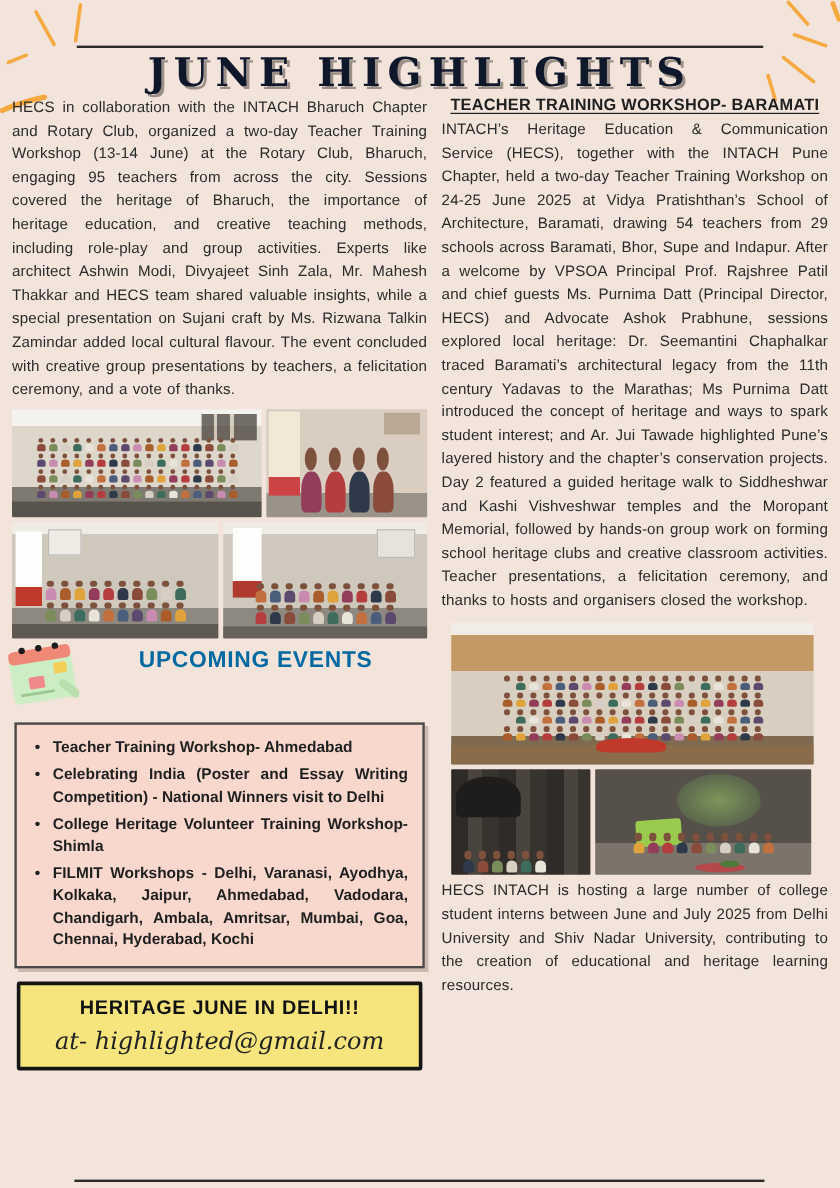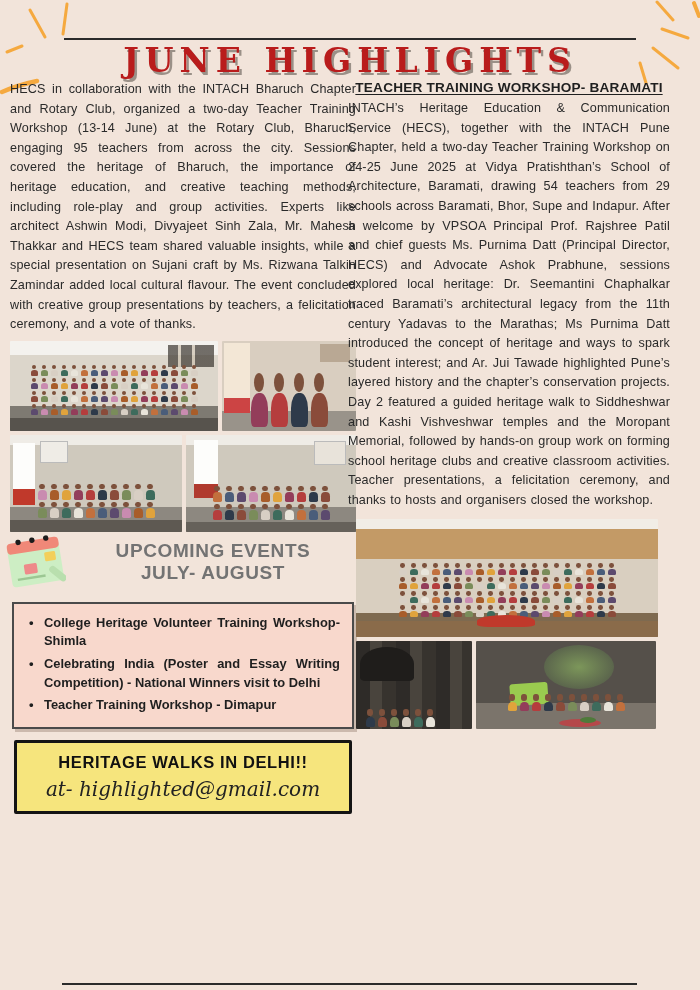--- a/index.html
+++ b/index.html
@@ -2,28 +2,28 @@
 <html><head>
 <meta charset="utf-8">
 <style>
   html,body{margin:0;padding:0;}
   .page{position:relative;width:700px;height:990px;background:#f2e4da;overflow:hidden;
         font-family:"Liberation Sans",sans-serif;color:#1f1f1f;}
   
   .header-rule{position:absolute;top:38px;left:64px;width:572px;border-top:2px solid #2b2b2b;}
   .page-title{position:absolute;top:41px;left:0;width:100%;margin:0;text-align:center;
         font-family:"DejaVu Serif",serif;font-weight:bold;font-size:33px;letter-spacing:6px;
-        color:#b91c1c;text-shadow:2.5px 2.5px 0 #9a9087;}
+        color:#0f172a;text-shadow:2.5px 2.5px 0 #9a9087;}
   .burst{position:absolute;}
   .burst-tl{top:0;left:0;}
   .burst-tr{top:0;right:0;}
   
   .col{position:absolute;top:80px;}
   .col-left{left:10px;width:346px;}
-  .col-right{left:348px;width:322px;}
+  .col-right{left:368px;width:322px;}
   .section-heading{margin:0 0 4px;font-size:13.6px;font-weight:bold;text-align:center;
         letter-spacing:.2px;text-decoration:underline;text-underline-offset:2px;}
   .body-text{margin:0;font-size:12.6px;line-height:19.6px;text-align:justify;
         letter-spacing:.15px;word-spacing:.6px;color:#2a2a2a;}
   
   .collage{margin-top:6px;}
   .collage-row{display:flex;gap:4px;margin-bottom:4px;}
   .photo{position:relative;overflow:hidden;border-radius:1px;background:#ded8ce;}
   .crowd{position:absolute;left:0;right:0;display:flex;flex-direction:column;gap:2px;
         align-items:center;justify-content:flex-end;}
@@ -40,21 +40,21 @@
   .p-speaker,.p-stage{background:linear-gradient(#efece6 0 10px,#cfc9bd 10px 74%,#8d8880 74%);}
   .p-bigroup{background:linear-gradient(#f1ede6 0 10px,#c39a66 10px 34%,#d9cfc0 34% 80%,#7e6a50 80%);}
   .p-temple{background:repeating-linear-gradient(90deg,#2e2b28 0 14px,#49443d 14px 26px,#37332e 26px 40px);}
   .p-stage2{background:linear-gradient(#55504a 0 70%,#7b746b 70%);}
   .glow{position:absolute;top:4px;left:38%;width:70px;height:44px;border-radius:50%;
         background:radial-gradient(#86a85e,#5d6b4d 70%,transparent 75%);opacity:.8;}
   
   .upcoming-header{position:relative;margin-top:8px;height:56px;}
   .calendar-wrap{position:absolute;left:-6px;top:-10px;}
   .upcoming-title{position:absolute;left:60px;right:0;text-align:center;
-        font-weight:900;font-size:19px;line-height:22px;letter-spacing:.6px;color:#737373;}
+        font-weight:900;font-size:19px;line-height:22px;letter-spacing:.6px;color:#0369a1;}
   .pink-box{margin:6px 2px 0;background:#f8d8cc;border:2px solid #4a4a4a;
         box-shadow:3px 3px 0 #cbb9ad;padding:10px 12px 8px 30px;}
   .pink-box ul{margin:0;padding:0;}
   .pink-box li{list-style:none;position:relative;font-weight:bold;font-size:12.9px;
         line-height:18.6px;text-align:justify;margin-bottom:4px;}
   .pink-box li::before{content:"\2022";position:absolute;left:-15px;font-size:13px;}
   
   .yellow-box{margin:11px 4px 0;background:#f6e57d;border:3px solid #141414;border-radius:2px;
         padding:8px 6px 6px;text-align:center;}
   .yb-line{font-weight:900;font-size:16.5px;line-height:22px;letter-spacing:.6px;color:#111;}
@@ -268,34 +268,34 @@
             <circle cx="45" cy="9" r="2.7" fill="#1c1c1c"></circle>
             <rect x="41" y="23" width="11" height="9" rx="1.5" fill="#f3cf5a"></rect>
             <rect x="19" y="32" width="13" height="10" rx="1.5" fill="#ee8a8a"></rect>
             <path d="M11 46 h28" stroke="#9cc793" stroke-width="2.4"></path>
             <path d="M47 41 l9 10" stroke="#b9dfae" stroke-width="7" stroke-linecap="round"></path>
           </g>
         </svg>
       </div>
       <div class="upcoming-title">
         <div>UPCOMING EVENTS</div>
-        <div>JULY- AUGUST</div>
       </div>
     </div>
 
     <div class="pink-box">
       <ul>
+        <li>Teacher Training Workshop- Ahmedabad</li>
+        <li>Celebrating India (Poster and Essay Writing Competition) - National Winners visit to Delhi</li>
         <li>College Heritage Volunteer Training Workshop- Shimla</li>
-        <li>Celebrating India (Poster and Essay Writing Competition) - National Winners visit to Delhi</li>
-        <li>Teacher Training Workshop - Dimapur</li>
+        <li>FILMIT Workshops - Delhi, Varanasi, Ayodhya, Kolkaka, Jaipur, Ahmedabad, Vadodara, Chandigarh, Ambala, Amritsar, Mumbai, Goa, Chennai, Hyderabad, Kochi</li>
       </ul>
     </div>
 
     <div class="yellow-box">
-      <div class="yb-line">HERITAGE WALKS IN DELHI!!</div>
+      <div class="yb-line">HERITAGE JUNE IN DELHI!!</div>
       <div class="yb-email">at- highlighted@gmail.com</div>
       <div class="yb-icons">
         
         
         
         
         
       </div>
     </div>
   </div>
@@ -431,16 +431,17 @@
                 <span class="person" style="--c: #e8e4da;"></span>
                 <span class="person" style="--c: #c2703d;"></span>
               </div>
             </div>
           <div class="accent" style="left:46%;bottom:2px;width:42px;height:8px;border-radius:50%;background:#b5484a;"></div>
           <div class="accent" style="left:58%;bottom:6px;width:16px;height:6px;border-radius:50%;background:#4f7a3a;"></div>
         </div>
       </div>
     </div>
 
+    <p class="body-text">HECS INTACH is hosting a large number of college student interns between June and July 2025 from Delhi University and Shiv Nadar University, contributing to the creation of educational and heritage learning resources.</p>
   </div>
 
   <div class="footer-rule"></div>
 </div>
 
 </body></html>

